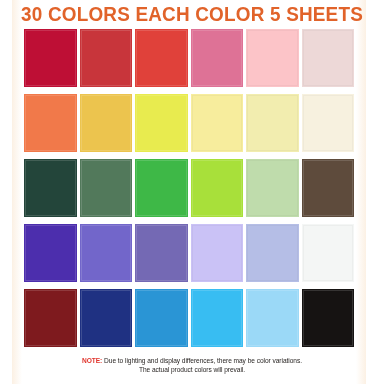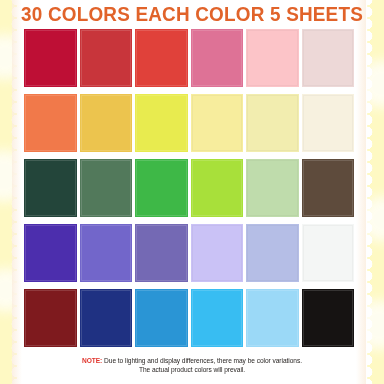--- a/index.html
+++ b/index.html
@@ -131,21 +131,21 @@
   }
   #note .tag {
     color: #e0342c;
     font-weight: 700;
   }
   #note .l2 { display: block; }
 </style>
 </head>
 <body style="background: rgb(251, 238, 223);">
 
-<div id="page" style="background: #fef9c3;">
+<div id="page" style="background: #ffffff;">
 
   <div class="blob" style="left:-18px;  top:34px;  width:46px; height:46px;"></div>
   <div class="blob" style="left:-22px;  top:150px; width:52px; height:52px;"></div>
   <div class="blob" style="left:-16px;  top:268px; width:44px; height:44px;"></div>
   <div class="blob" style="left:358px;  top:60px;  width:48px; height:48px;"></div>
   <div class="blob" style="left:360px;  top:196px; width:46px; height:46px;"></div>
   <div class="blob" style="left:354px;  top:300px; width:50px; height:50px;"></div>
   <div class="blob" style="left:150px;  top:366px; width:60px; height:34px;"></div>
 
   <div id="card" style="background: rgb(255, 255, 255);"></div>

